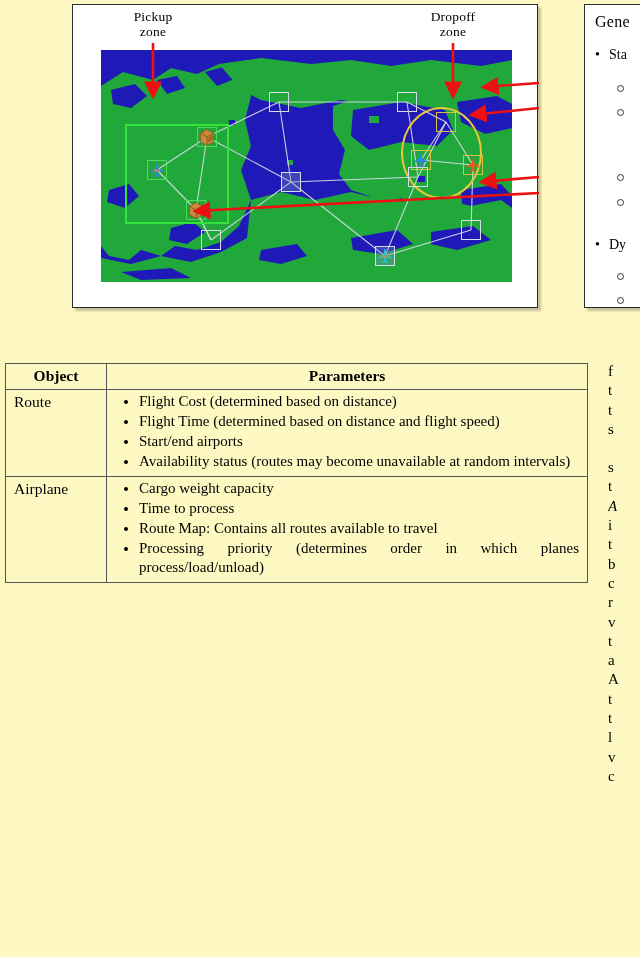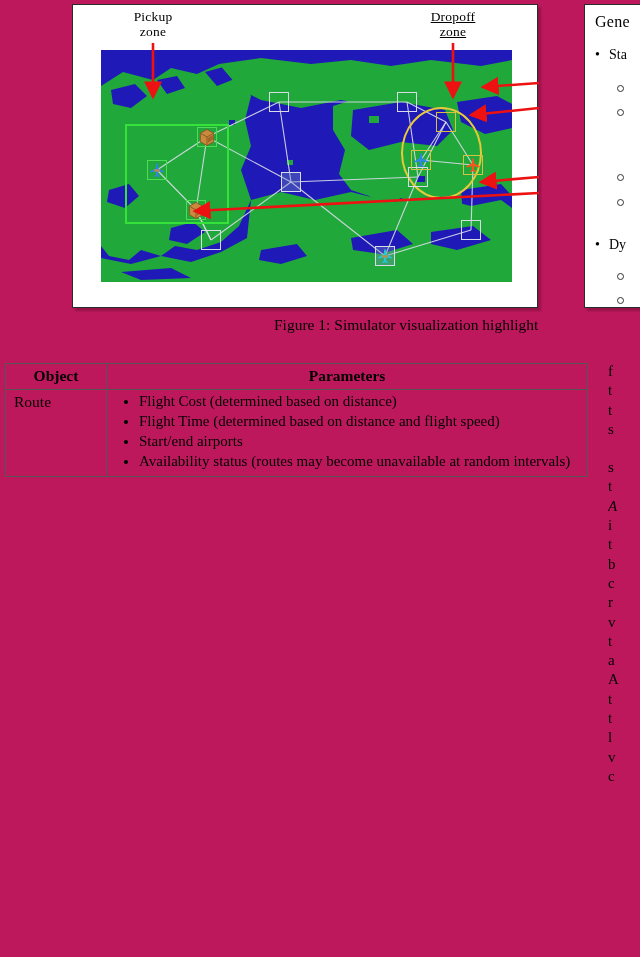--- a/index.html
+++ b/index.html
@@ -4,41 +4,41 @@
 <style>
   * { box-sizing: border-box; }
   html, body {
     margin: 0; padding: 0;
     width: 640px; height: 957px;
     background: #ffffff;
     font-family: "Liberation Serif", "DejaVu Serif", serif;
     color: #000000;
     overflow: hidden;
   }
-  .page { position: relative; width: 640px; height: 957px; background:#be185d; }
+  .page { position: relative; width: 640px; height: 957px; background:#fef9c3; }
 
   
   .figure-wrap {
     position: absolute;
     left: 72px; top: 4px;
     width: 466px; height: 304px;
     border: 1px solid #2b2b2b;
     background: #ffffff;
     box-shadow: 3px 3px 2px rgba(0,0,0,0.22);
   }
   .fig-labels { position:absolute; left:0; top:0; width:100%; height:46px; }
   .fig-label {
     position: absolute;
     text-align: center;
     font-size: 13.5px;
     line-height: 15px;
     letter-spacing: .2px;
   }
   .fig-label.pickup { left: 38px; top: 4px; width: 84px; }
-  .fig-label.dropoff { left: 338px; top: 4px; width: 84px; text-decoration: underline; }
+  .fig-label.dropoff { left: 338px; top: 4px; width: 84px; }
 
   
   .map {
     position: absolute;
     left: 28px; top: 45px;
     width: 411px; height: 232px;
     background: #1f19b8;
     overflow: hidden;
   }
 
@@ -356,21 +356,20 @@
     <div class="sub" style="top:163px;"><span class="ring"></span></div>
     <div class="sub" style="top:188px;"><span class="ring"></span></div>
 
     <div class="slide-b2">
       <span class="bdot">•</span><span>Dy</span>
     </div>
     <div class="sub" style="top:262px;"><span class="ring"></span></div>
     <div class="sub" style="top:286px;"><span class="ring"></span></div>
   </div>
 
-  <div class="fig-caption">Figure 1: Simulator visualization highlight</div>
 
   <table class="ptable">
     <colgroup>
         <col class="col-obj">
         <col>
       </colgroup>
     <thead>
       <tr>
         <th>Object</th>
         <th>Parameters</th>
@@ -381,20 +380,31 @@
         <td class="obj">Route</td>
         <td>
           <ul class="plist">
             <li>Flight Cost (determined based on distance)</li>
             <li>Flight Time (determined  based on distance and flight speed)</li>
             <li>Start/end airports</li>
             <li>Availability status (routes may become unavailable at random intervals)</li>
           </ul>
         </td>
       </tr>
+      <tr>
+        <td class="obj">Airplane</td>
+        <td>
+          <ul class="plist">
+            <li>Cargo weight capacity</li>
+            <li>Time to process</li>
+            <li>Route Map: Contains all routes available to travel</li>
+            <li>Processing priority (determines order in which planes process/load/unload)</li>
+          </ul>
+        </td>
+      </tr>
     </tbody>
   </table>
 
 
   <div class="rightcol">
     <p>f</p>
     <p>t</p>
     <p>t</p>
     <p>s</p>
     <div class="gap"></div>

